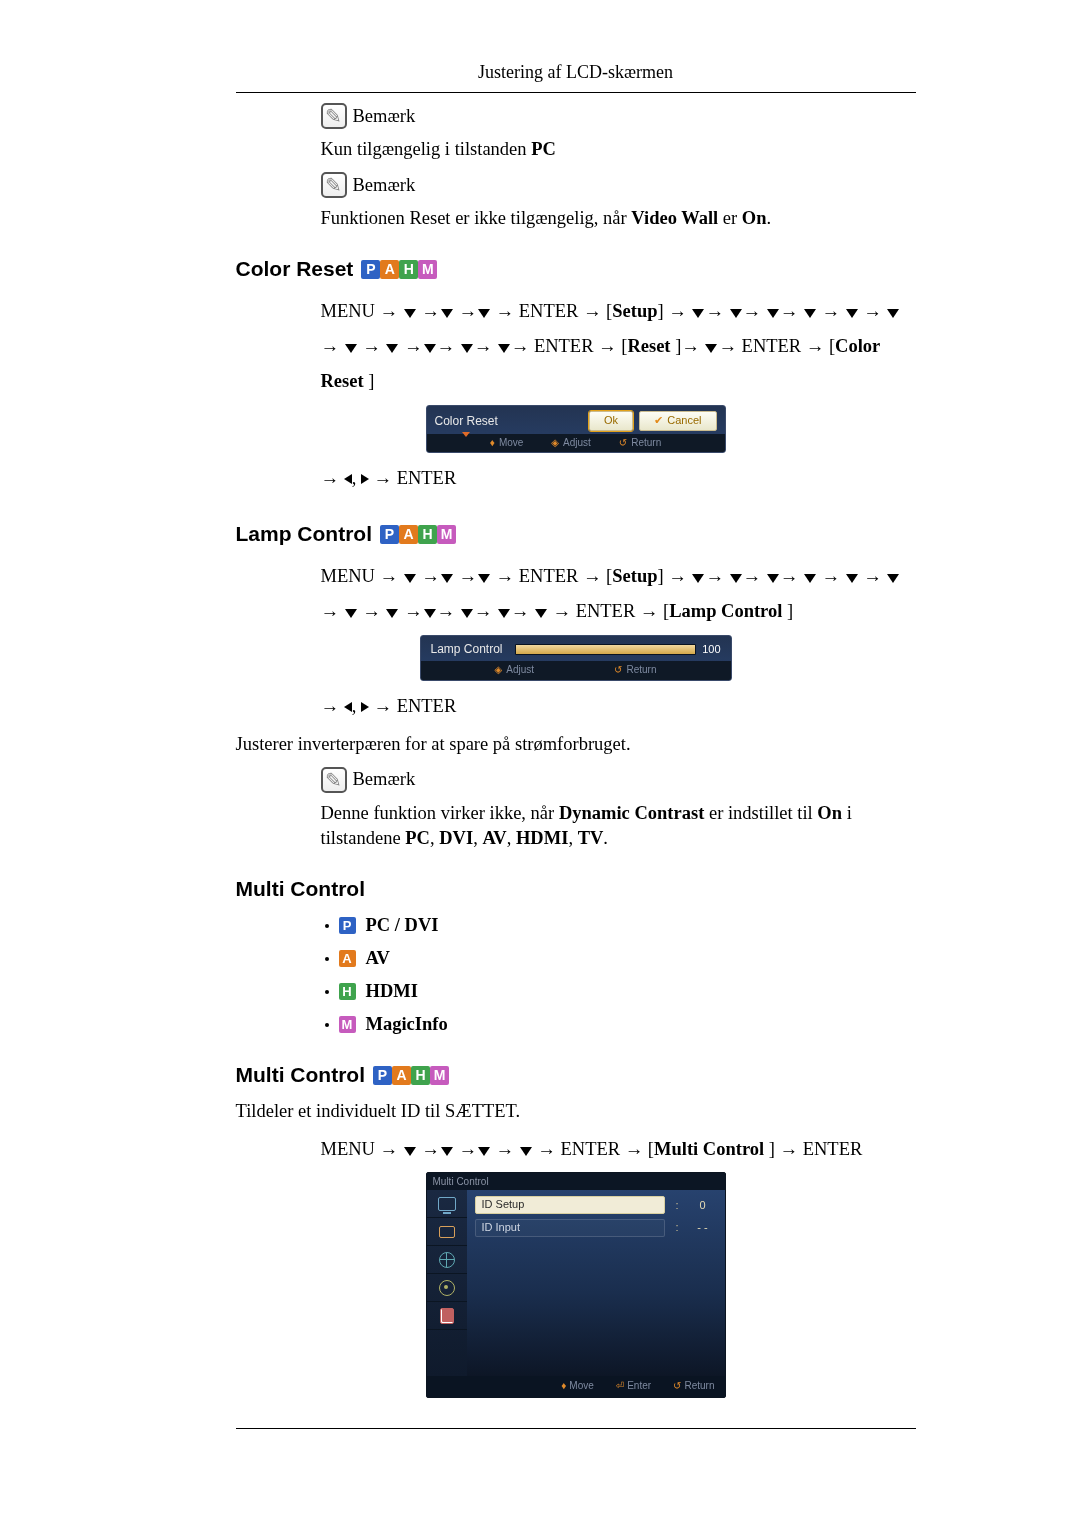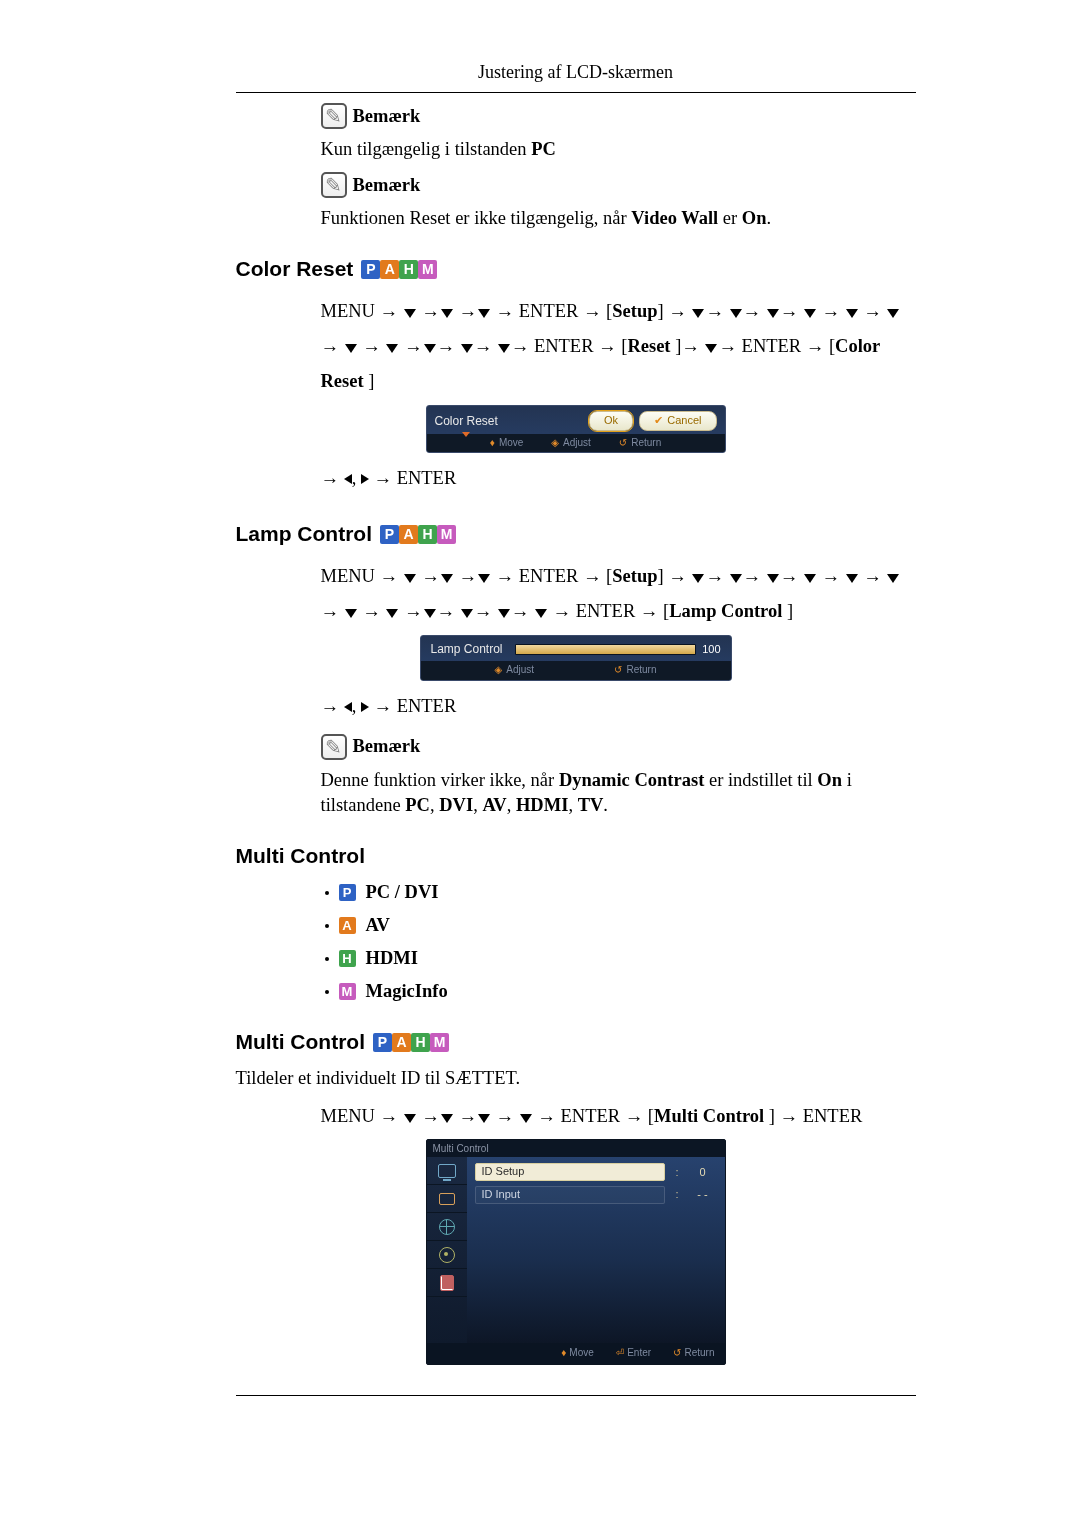--- a/index.html
+++ b/index.html
@@ -41,21 +41,21 @@
     display: inline-flex;
     align-items: center;
     justify-content: center;
     box-sizing: border-box;
     color: #888;
     font-size: 20px;
     line-height: 1;
     background: linear-gradient(#fff,#eee);
   }
   .note-label {
-    font-weight: bold;
+    font-weight: normal;
   }
   .para { margin: 8px 0; }
   h2.section {
     font-family: Arial, Helvetica, sans-serif;
     font-weight: bold;
     font-size: 21px;
     margin: 24px 0 10px 0;
     display: flex;
     align-items: center;
     gap: 8px;
@@ -144,21 +144,21 @@
     border-left:4px solid transparent;
     border-right:4px solid transparent;
     border-top:5px solid #e06b28;
   }
   .osd1-btns { display:flex; gap:6px; }
   .osd1-btn {
     background: linear-gradient(#fdfdf5,#e9e7cc);
     color:#996b00;
     font-size:11px;
     padding:1px 14px 2px 14px;
-    border-radius:8px;
+    border-radius:2px;
     border:1px solid #cabb8e;
   }
   .osd1-btn.sel { 
     outline: 1px solid #e3a21a; 
   }
   .osd1-btn .check { color:#e28a1a; margin-right:4px; }
   .osd1-row2 {
     background:#0f1926;
     display:flex;
     justify-content:center;
@@ -412,20 +412,21 @@
     <div class="osd2-row2">
       <span><span class="hl">◈</span><span>Adjust</span></span>
       <span><span class="hl">↺</span><span>Return</span></span>
     </div>
   </div>
 
   <div class="indent nav-path">
     → <span class="lefttri"></span>, <span class="righttri"></span> → ENTER
   </div>
 
+  <div class="indent para">Justerer inverterpæren for at spare på strømforbruget.</div>
 
   <div class="indent">
     <div class="note-line">
       <span class="note-icon">✎</span>
       <span class="note-label">Bemærk</span>
     </div>
     <div class="para">
       <span>Denne funktion virker ikke, når </span><b>Dynamic Contrast</b><span> er indstillet til </span><b>On</b><span> i tilstandene </span><b>PC</b><span>, </span><b>DVI</b><span>, </span><b>AV</b><span>, </span><b>HDMI</b><span>, </span><b>TV</b><span>.</span>
     </div>
   </div>

